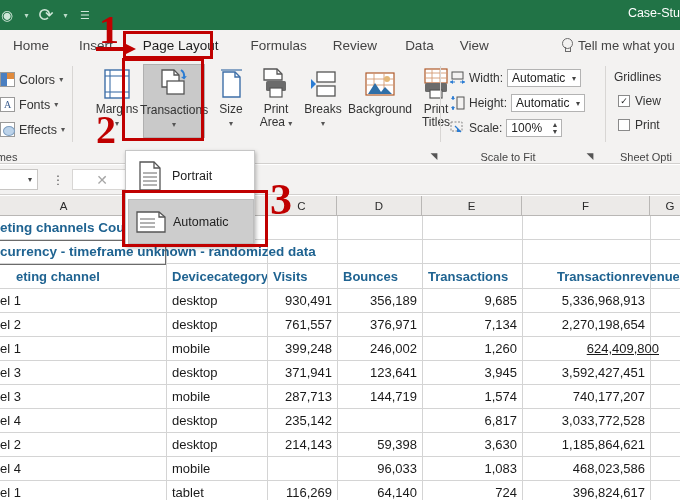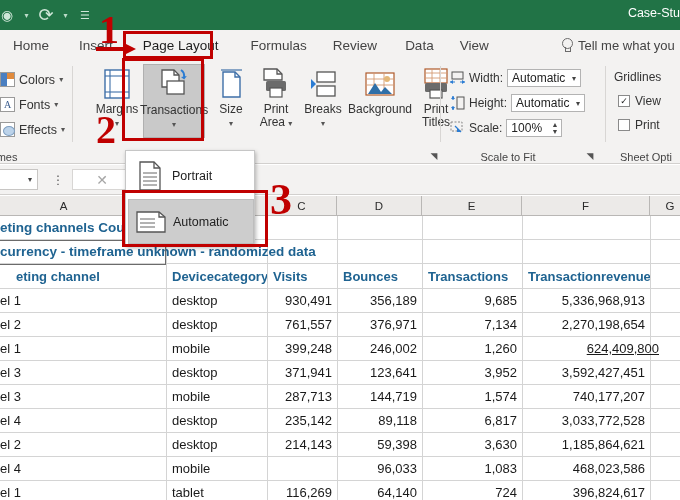--- a/index.html
+++ b/index.html
@@ -454,21 +454,21 @@
       <div class="cell title-blue" style="left:0px;width:430px;padding-left:0px;">currency - timeframe unknown - randomized data</div>
     </div>
     <div class="sel-box" style="left:-1px;top:24px;width:167px;height:25px;"></div>
 
     <div class="row" style="top:49px;">
       <div class="cell hdr-blue" style="left:0px;width:166px;padding-left:16px;">eting channel</div>
       <div class="cell hdr-blue" style="left:167px;width:100px;">Devicecategory</div>
       <div class="cell hdr-blue" style="left:268px;width:69px;">Visits</div>
       <div class="cell hdr-blue" style="left:338px;width:84px;">Bounces</div>
       <div class="cell hdr-blue" style="left:423px;width:99px;">Transactions</div>
-      <div class="cell hdr-blue" style="left:523px;width:127px;">Transactionrevenue</div>
+      <div class="cell hdr-blue" style="left:552px;width:127px;">Transactionrevenue</div>
     </div>
 
     <div class="row" style="top:73px;">
       <div class="cell" style="left:0px;width:166px;padding-left:0px;">el 1</div>
       <div class="cell" style="left:167px;width:100px;">desktop</div>
       <div class="cell num" style="left:268px;width:69px;">930,491</div>
       <div class="cell num" style="left:338px;width:84px;">356,189</div>
       <div class="cell num" style="left:423px;width:99px;">9,685</div>
       <div class="cell num" style="left:523px;width:127px;">5,336,968,913</div>
     </div>
@@ -489,38 +489,37 @@
       <div class="cell num" style="left:338px;width:84px;">246,002</div>
       <div class="cell num" style="left:423px;width:99px;">1,260</div>
       <div class="cell num" style="left:537px;width:127px;text-decoration:underline;">624,409,800</div>
     </div>
 
     <div class="row" style="top:145px;">
       <div class="cell" style="left:0px;width:166px;padding-left:0px;">el 3</div>
       <div class="cell" style="left:167px;width:100px;">desktop</div>
       <div class="cell num" style="left:268px;width:69px;">371,941</div>
       <div class="cell num" style="left:338px;width:84px;">123,641</div>
-      <div class="cell num" style="left:423px;width:99px;">3,952</div>
+      <div class="cell num" style="left:423px;width:99px;">3,945</div>
       <div class="cell num" style="left:523px;width:127px;">3,592,427,451</div>
     </div>
 
     <div class="row" style="top:169px;">
       <div class="cell" style="left:0px;width:166px;padding-left:0px;">el 3</div>
       <div class="cell" style="left:167px;width:100px;">mobile</div>
       <div class="cell num" style="left:268px;width:69px;">287,713</div>
       <div class="cell num" style="left:338px;width:84px;">144,719</div>
       <div class="cell num" style="left:423px;width:99px;">1,574</div>
       <div class="cell num" style="left:523px;width:127px;">740,177,207</div>
     </div>
 
     <div class="row" style="top:193px;">
       <div class="cell" style="left:0px;width:166px;padding-left:0px;">el 4</div>
       <div class="cell" style="left:167px;width:100px;">desktop</div>
       <div class="cell num" style="left:268px;width:69px;">235,142</div>
-      <div class="cell num" style="left:338px;width:84px;">89,118</div>
       <div class="cell num" style="left:423px;width:99px;">6,817</div>
       <div class="cell num" style="left:523px;width:127px;">3,033,772,528</div>
     </div>
 
     <div class="row" style="top:217px;">
       <div class="cell" style="left:0px;width:166px;padding-left:0px;">el 2</div>
       <div class="cell" style="left:167px;width:100px;">desktop</div>
       <div class="cell num" style="left:268px;width:69px;">214,143</div>
       <div class="cell num" style="left:338px;width:84px;">59,398</div>
       <div class="cell num" style="left:423px;width:99px;">3,630</div>

